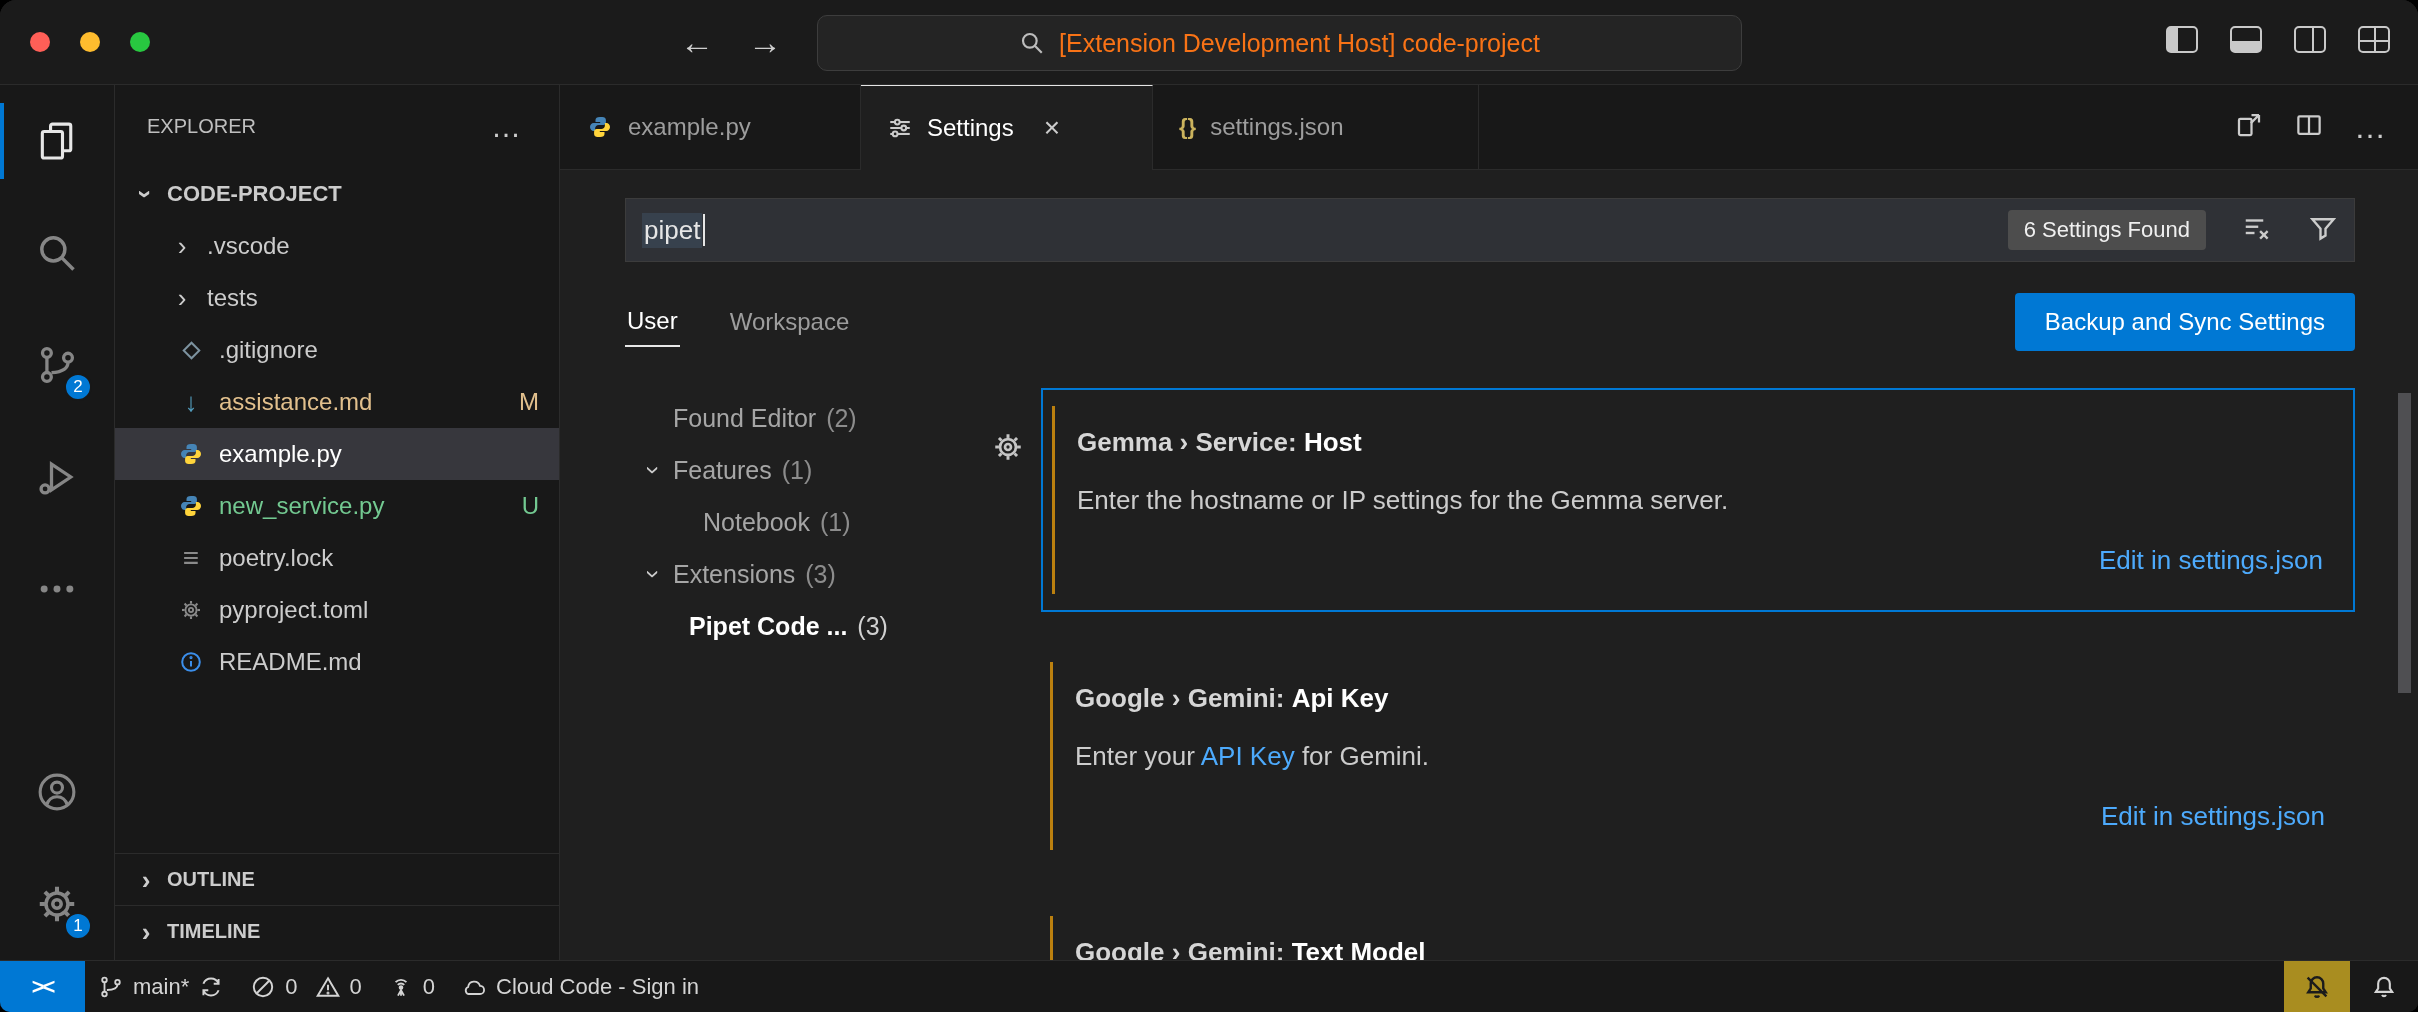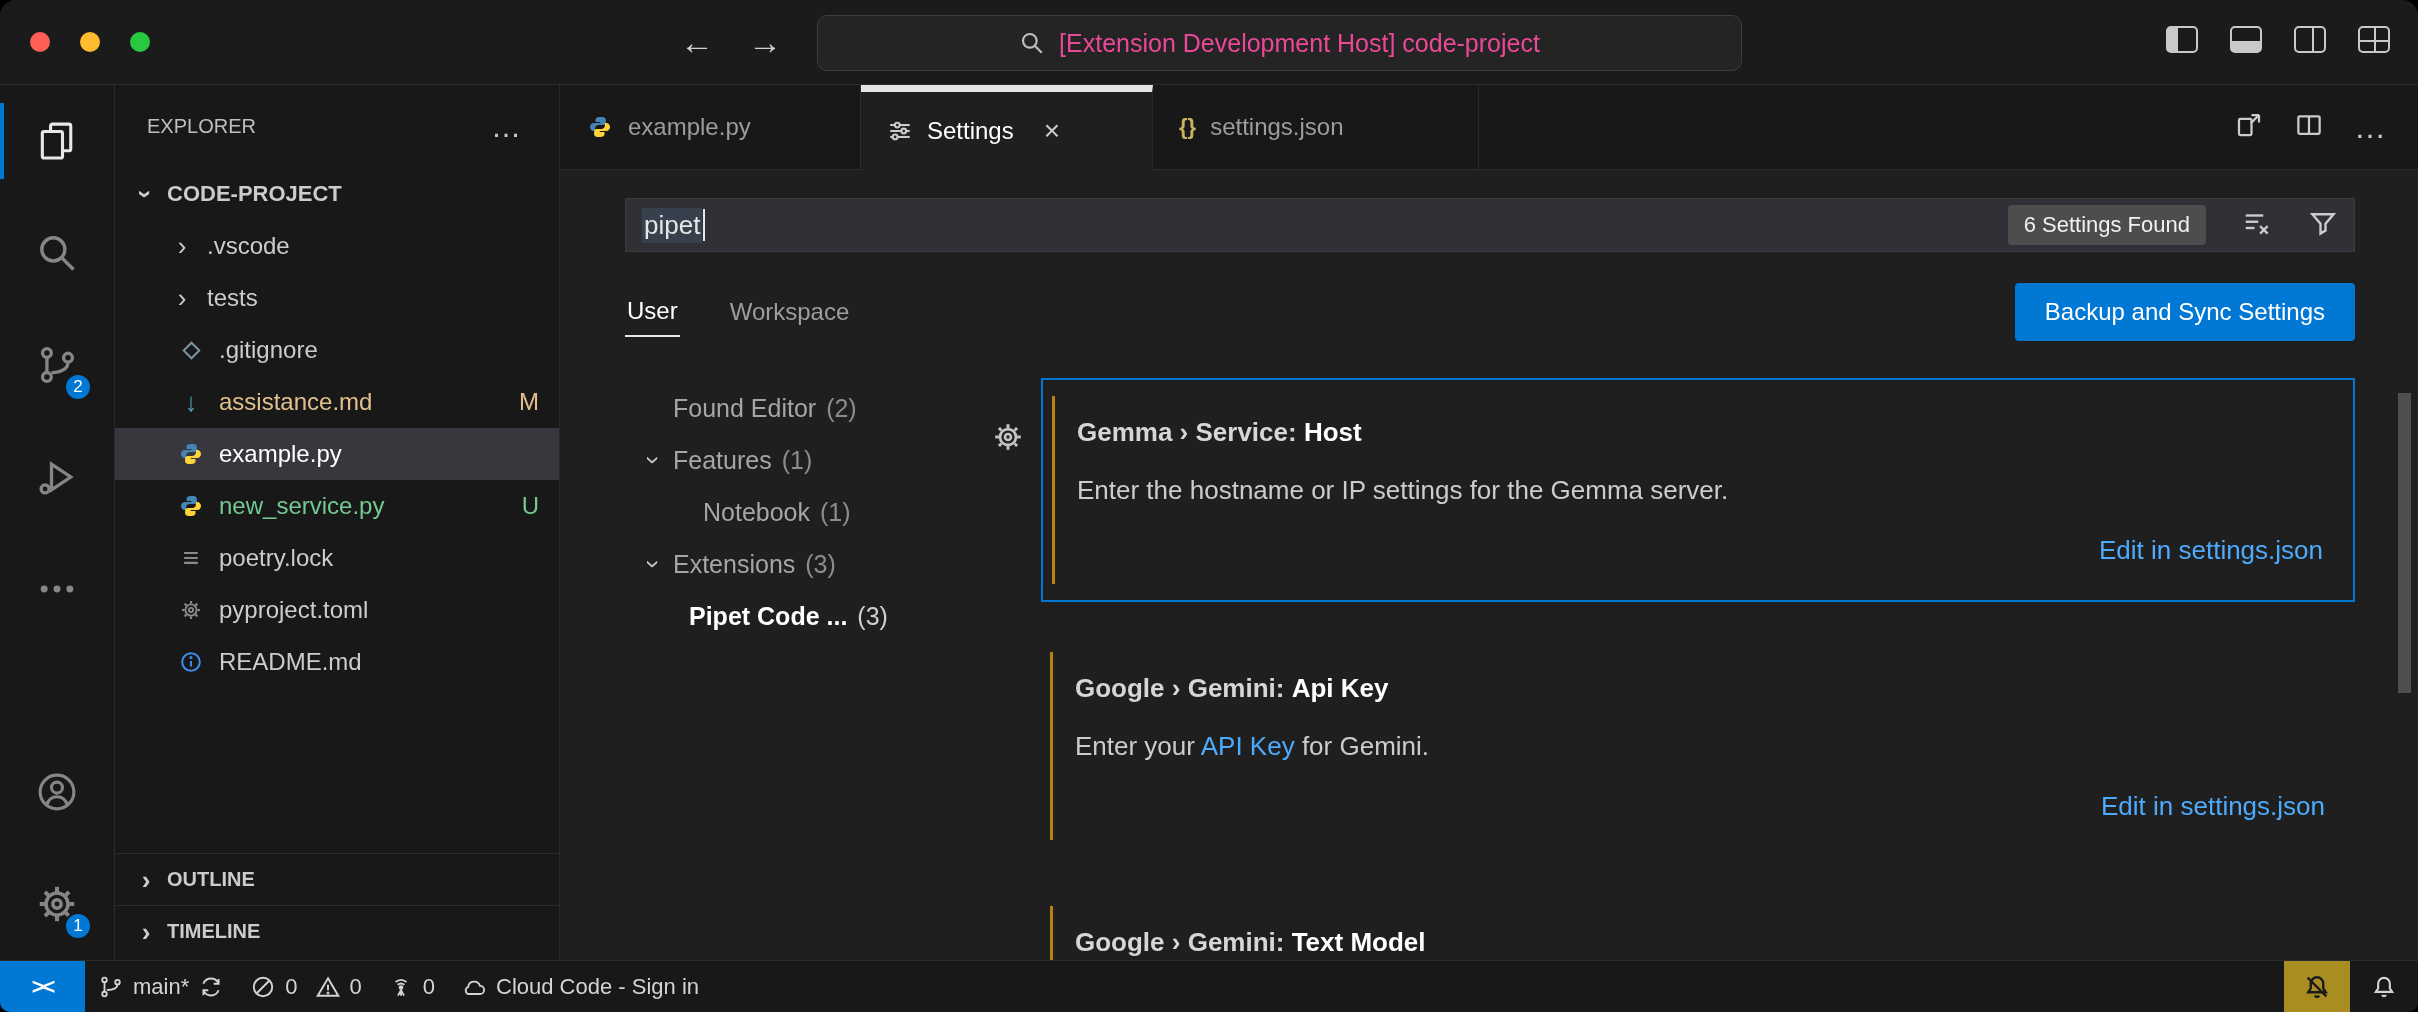--- a/index.html
+++ b/index.html
@@ -6,21 +6,21 @@
   html,body { background:#000; }
   body { width:2418px; height:1012px; font-family:"Liberation Sans","DejaVu Sans",sans-serif; color:#cccccc; }
   .window { position:relative; width:2418px; height:1012px; background:#1f1f1f; overflow:hidden; border-radius:16px 16px 10px 10px; }
 
   
   .titlebar { position:relative; height:85px; background:#1b1b1b; border-bottom:1px solid #2b2b2b; }
   .traffic { position:absolute; top:32px; left:30px; display:flex; gap:30px; }
   .tl { width:20px; height:20px; border-radius:50%; }
   .tl.red{ background:#ff5f57; } .tl.yellow{ background:#febc2e; } .tl.green{ background:#28c840; }
   .nav-arrows { position:absolute; left:680px; top:0; height:85px; display:flex; align-items:center; gap:34px; font-size:34px; color:#cfcfcf; }
-  .command-center { position:absolute; left:817px; top:15px; width:925px; height:56px; background:#242424; border:1px solid #3d3d3d; border-radius:10px; display:flex; align-items:center; justify-content:center; gap:14px; font-size:25px; color:#ec4899; }
+  .command-center { position:absolute; left:817px; top:15px; width:925px; height:56px; background:#242424; border:1px solid #3d3d3d; border-radius:10px; display:flex; align-items:center; justify-content:center; gap:14px; font-size:25px; color:#f97316; }
   .cc-search svg { width:26px; height:26px; display:block; }
   .layout-icons { position:absolute; right:28px; top:26px; display:flex; gap:32px; align-items:center; }
   .lo { width:32px; height:27px; border:2.4px solid #c9c9c9; border-radius:5px; position:relative; }
   .lo-left::before { content:""; position:absolute; left:0; top:0; bottom:0; width:10px; background:#c9c9c9; }
   .lo-bottom::before { content:""; position:absolute; left:0; right:0; bottom:0; height:10px; background:#c9c9c9; }
   .lo-right::before { content:""; position:absolute; right:0; top:0; bottom:0; width:10px; border-left:2.4px solid #c9c9c9; }
   .lo-grid::before { content:""; position:absolute; left:50%; top:0; bottom:0; width:2.4px; background:#c9c9c9; }
   .lo-grid::after { content:""; position:absolute; top:50%; left:0; right:0; height:2.4px; background:#c9c9c9; }
 
   
@@ -52,31 +52,31 @@
   .fi-md { color:#519aba; font-weight:700; font-size:26px; }
   .fi-list { color:#8a8a8a; font-size:28px; }
   .fi svg { width:24px; height:24px; }
   .sb-sections { position:absolute; left:0; right:0; top:768px; }
   .sb-section { height:52px; border-top:1px solid #2b2b2b; display:flex; align-items:center; gap:10px; padding-left:20px; font-size:20px; font-weight:700; color:#cccccc; }
 
   
   .editor { flex:1; display:flex; flex-direction:column; background:#1f1f1f; min-width:0; }
   .tabbar { height:85px; background:#181818; display:flex; flex-shrink:0; }
   .tab { display:flex; align-items:center; gap:14px; padding:0 26px; font-size:24px; color:#9d9d9d; border-right:1px solid #2b2b2b; border-bottom:1px solid #2b2b2b; }
-  .tab.active { background:#1f1f1f; color:#ffffff; border-bottom:none; border-top:7px solid #e5e5e5; }
+  .tab.active { background:#1f1f1f; color:#ffffff; border-bottom:none; border-top:1px solid #e5e5e5; }
   .tab .close { margin-left:16px; font-size:28px; color:#cccccc; }
   .tab-json { color:#cbb35d; font-weight:700; font-size:22px; }
   .tab-filler { flex:1; border-bottom:1px solid #2b2b2b; display:flex; align-items:center; justify-content:flex-end; gap:30px; padding-right:30px; color:#cccccc; }
   .tab-filler svg { width:30px; height:30px; }
   .tab-filler .more { font-size:32px; letter-spacing:2px; }
   .icon-sliders svg, .fi-py svg { display:block; }
 
   
   .settings { flex:1; position:relative; padding:28px 63px 0 65px; overflow:hidden; }
-  .search-row { height:54px; background:#2f3136; border:1px solid #3c3c3c; display:flex; align-items:center; padding:0 16px; }
+  .search-row { height:64px; background:#2f3136; border:1px solid #3c3c3c; display:flex; align-items:center; padding:0 16px; }
   .search-text { font-size:26px; color:#e6e6e6; background:#37414d; padding:2px 2px; position:relative; }
   .search-caret { display:inline-block; width:2px; height:32px; background:#e6e6e6; vertical-align:middle; margin-left:1px; }
   .search-right { margin-left:auto; display:flex; align-items:center; gap:36px; }
   .results-badge { background:#4d4d4d; color:#f0f0f0; font-size:22px; padding:7px 16px; border-radius:4px; }
   .search-right svg { width:30px; height:30px; }
   .scope-row { margin-top:28px; height:64px; display:flex; align-items:center; }
   .scope-tab { font-size:24px; color:#9d9d9d; margin-right:48px; padding:10px 2px; }
   .scope-tab.active { color:#ffffff; border-bottom:2px solid #e7e7e7; }
   .sync-btn { margin-left:auto; background:#0078d4; color:#ffffff; font-size:24px; border:none; border-radius:4px; height:58px; padding:0 30px; font-family:inherit; }
   .settings-body { margin-top:34px; display:flex; }

